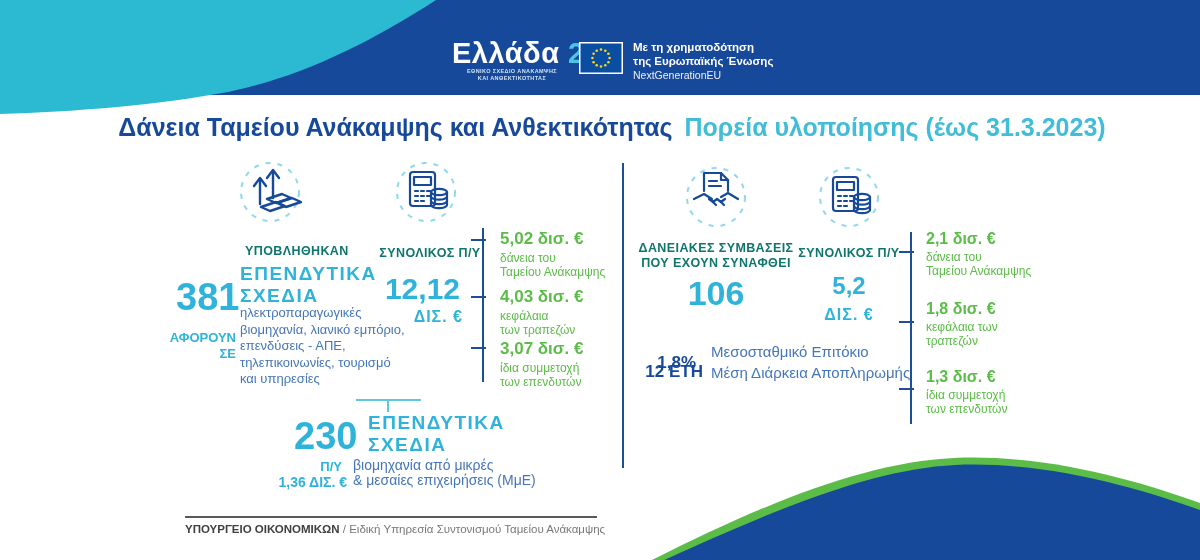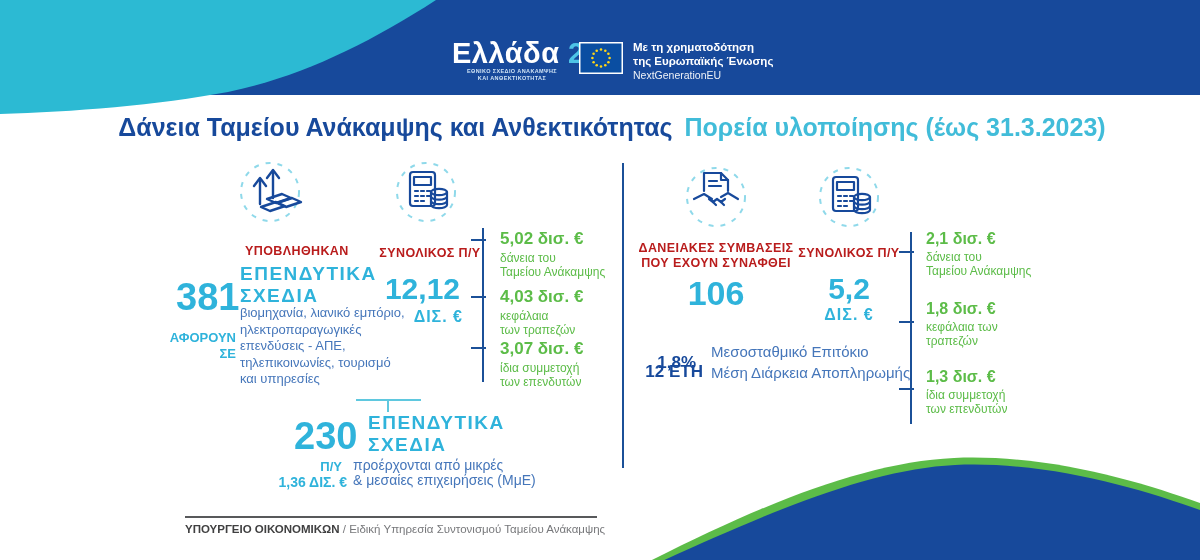--- a/index.html
+++ b/index.html
@@ -21,21 +21,21 @@
   .funding-block { left:633px; top:41px; color:#ffffff; }
   .funding-bold { font-size:11.5px; font-weight:bold; line-height:13.5px; white-space:nowrap; }
   .funding-light { font-size:10.5px; line-height:14px; opacity:.92; white-space:nowrap; }
 
   
   .title-row { left:0; top:113px; width:1200px; text-align:center; white-space:nowrap;padding-left:24px; }
   .title-main { font-size:25px; font-weight:bold; color:#17499b; }
   .title-sub  { font-size:25px; font-weight:bold; color:#41bcd9; margin-left:12px; }
 
   
-  .lbl-dark { color:#b91c1c; font-weight:bold; font-size:12.5px; letter-spacing:0.4px; white-space:nowrap; }
+  .lbl-dark { color:#0f766e; font-weight:bold; font-size:12.5px; letter-spacing:0.4px; white-space:nowrap; }
   .num-cyan { color:#2fb3db; font-weight:bold; white-space:nowrap; }
   .body-blue { color:#4576ba; font-size:13px; line-height:16.5px; white-space:nowrap; }
   .green-val { color:#5cbc48; font-weight:bold; font-size:17px; white-space:nowrap; }
   .green-lbl { color:#5cbc48; font-size:12px; line-height:13.5px; white-space:nowrap; }
   .vline { background:#1b5098; width:2px; }
   .tick-h { background:#1b5098; height:2px; width:15px; }
 
   
   .icon-circle { width:80px; height:80px; }
 
@@ -124,22 +124,22 @@
 
 <div class="abs lbl-dark" style="left:245px; top:244px;">ΥΠΟΒΛΗΘΗΚΑΝ</div>
 <div class="abs num-cyan" style="left:176px; top:276px; font-size:38px;">381</div>
 <div class="abs num-cyan" style="left:240px; top:263px; font-size:19px; letter-spacing:1.5px;">ΕΠΕΝΔΥΤΙΚΑ</div>
 <div class="abs num-cyan" style="left:240px; top:285px; font-size:19px; letter-spacing:1.5px;">ΣΧΕΔΙΑ</div>
 
 <div class="abs num-cyan" style="left:140px; top:330px; width:96px; text-align:right; font-size:13px;">ΑΦΟΡΟΥΝ</div>
 <div class="abs num-cyan" style="left:140px; top:346px; width:96px; text-align:right; font-size:13px;">ΣΕ</div>
 
 <div class="abs body-blue" style="left:240px; top:305px;">
+  <div>ηλεκτροπαραγωγικές</div>
   <div>βιομηχανία, λιανικό εμπόριο,</div>
-  <div>ηλεκτροπαραγωγικές</div>
   <div>επενδύσεις - ΑΠΕ,</div>
   <div>τηλεπικοινωνίες, τουρισμό</div>
   <div>και υπηρεσίες</div>
 </div>
 
 <div class="abs lbl-dark" style="left:375px; top:246px; width:110px; text-align:center;">ΣΥΝΟΛΙΚΟΣ Π/Υ</div>
 <div class="abs num-cyan" style="left:375px; top:272px; width:85px; text-align:right; font-size:30px;">12,12</div>
 <div class="abs num-cyan" style="left:375px; top:308px; width:88px; text-align:right; font-size:16px; letter-spacing:1px;">ΔΙΣ. €</div>
 
 <div class="abs vline" style="left:482px; top:228px; height:154px;"></div>
@@ -163,21 +163,21 @@
   <div class="green-lbl">των επενδυτών</div>
 </div>
 
 <div class="abs" style="left:356px; top:399px; width:65px; height:2px; background:#5fc8df;"></div>
 <div class="abs" style="left:387px; top:399px; width:2px; height:13px; background:#5fc8df;"></div>
 <div class="abs num-cyan" style="left:294px; top:415px; font-size:38px;">230</div>
 <div class="abs num-cyan" style="left:368px; top:412px; font-size:19px; letter-spacing:1.5px;">ΕΠΕΝΔΥΤΙΚΑ</div>
 <div class="abs num-cyan" style="left:368px; top:434px; font-size:19px; letter-spacing:1.5px;">ΣΧΕΔΙΑ</div>
 <div class="abs num-cyan" style="left:240px; top:459px; width:102px; text-align:right; font-size:13px;">Π/Υ</div>
 <div class="abs num-cyan" style="left:240px; top:474px; width:107px; text-align:right; font-size:14px;">1,36 ΔΙΣ. €</div>
-<div class="abs body-blue" style="left:353px; top:457px; font-size:14px; line-height:16px;">προέρχονται από μικρές</div>
+<div class="abs body-blue" style="left:353px; top:457px; font-size:14px; line-height:16px;">βιομηχανία από μικρές</div>
 <div class="abs body-blue" style="left:353px; top:472px; font-size:14px; line-height:16px;">&amp; μεσαίες επιχειρήσεις (ΜμΕ)</div>
 
 <div class="abs footer-line"></div>
 <div class="abs footer-text">
   <span class="footer-ministry">ΥΠΟΥΡΓΕΙΟ ΟΙΚΟΝΟΜΙΚΩΝ</span>
   <span class="footer-sep">/</span>
   <span class="footer-service">Ειδική Υπηρεσία Συντονισμού Ταμείου Ανάκαμψης</span>
 </div>
 
 <div class="abs vline divider"></div>
@@ -205,21 +205,21 @@
     <path d="M45,40 v13 c0,1.8 3.6,3.2 8,3.2 s8,-1.4 8,-3.2 v-13"></path>
     <path d="M45,44.5 c0,1.8 3.6,3.2 8,3.2 s8,-1.4 8,-3.2 M45,49 c0,1.8 3.6,3.2 8,3.2 s8,-1.4 8,-3.2"></path>
   </g>
 </svg>
 
 <div class="abs lbl-dark" style="left:633px; top:241px; width:166px; text-align:center;">ΔΑΝΕΙΑΚΕΣ ΣΥΜΒΑΣΕΙΣ</div>
 <div class="abs lbl-dark" style="left:633px; top:256px; width:166px; text-align:center;">ΠΟΥ ΕΧΟΥΝ ΣΥΝΑΦΘΕΙ</div>
 <div class="abs num-cyan" style="left:633px; top:274px; width:166px; text-align:center; font-size:34px;">106</div>
 
 <div class="abs lbl-dark" style="left:793px; top:246px; width:112px; text-align:center;">ΣΥΝΟΛΙΚΟΣ Π/Υ</div>
-<div class="abs num-cyan" style="left:793px; top:272px; width:112px; text-align:center; font-size:30px;">5,2</div>
+<div class="abs num-cyan" style="left:793px; top:272px; width:112px; text-align:center; font-size:24px;">5,2</div>
 <div class="abs num-cyan" style="left:793px; top:306px; width:112px; text-align:center; font-size:16px; letter-spacing:1px;">ΔΙΣ. €</div>
 
 <div class="abs stat-val" style="left:596px; top:341px; width:100px;margin-top:12px;">1,8%</div>
 <div class="abs stat-lbl" style="left:711px; top:343px;text-align:center;">Μεσοσταθμικό Επιτόκιο</div>
 <div class="abs stat-val" style="left:603px; top:362px; width:100px;">12 ΕΤΗ</div>
 <div class="abs stat-lbl" style="left:711px; top:364px;">Μέση Διάρκεια Αποπληρωμής</div>
 
 <div class="abs vline" style="left:910px; top:232px; height:192px;"></div>
 <div class="abs tick-h" style="left:899px; top:251px;"></div>
 <div class="abs tick-h" style="left:899px; top:321px;"></div>

